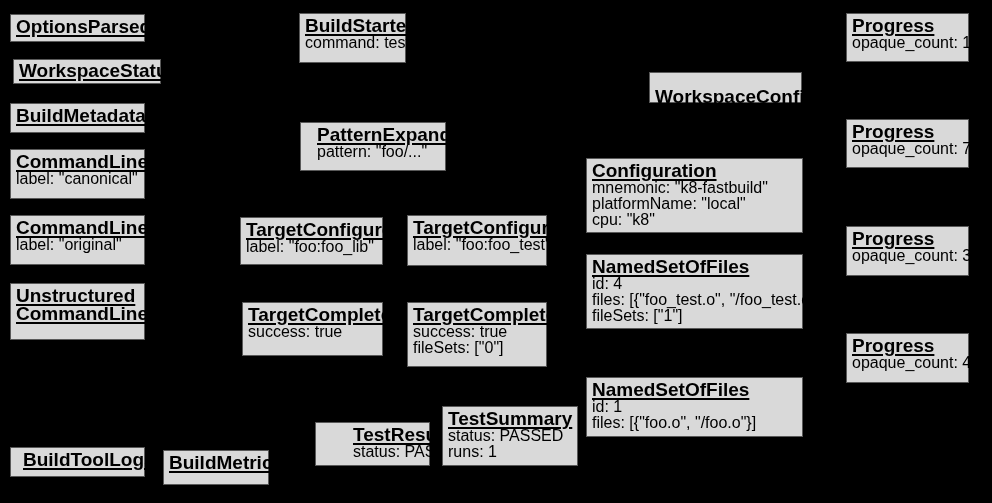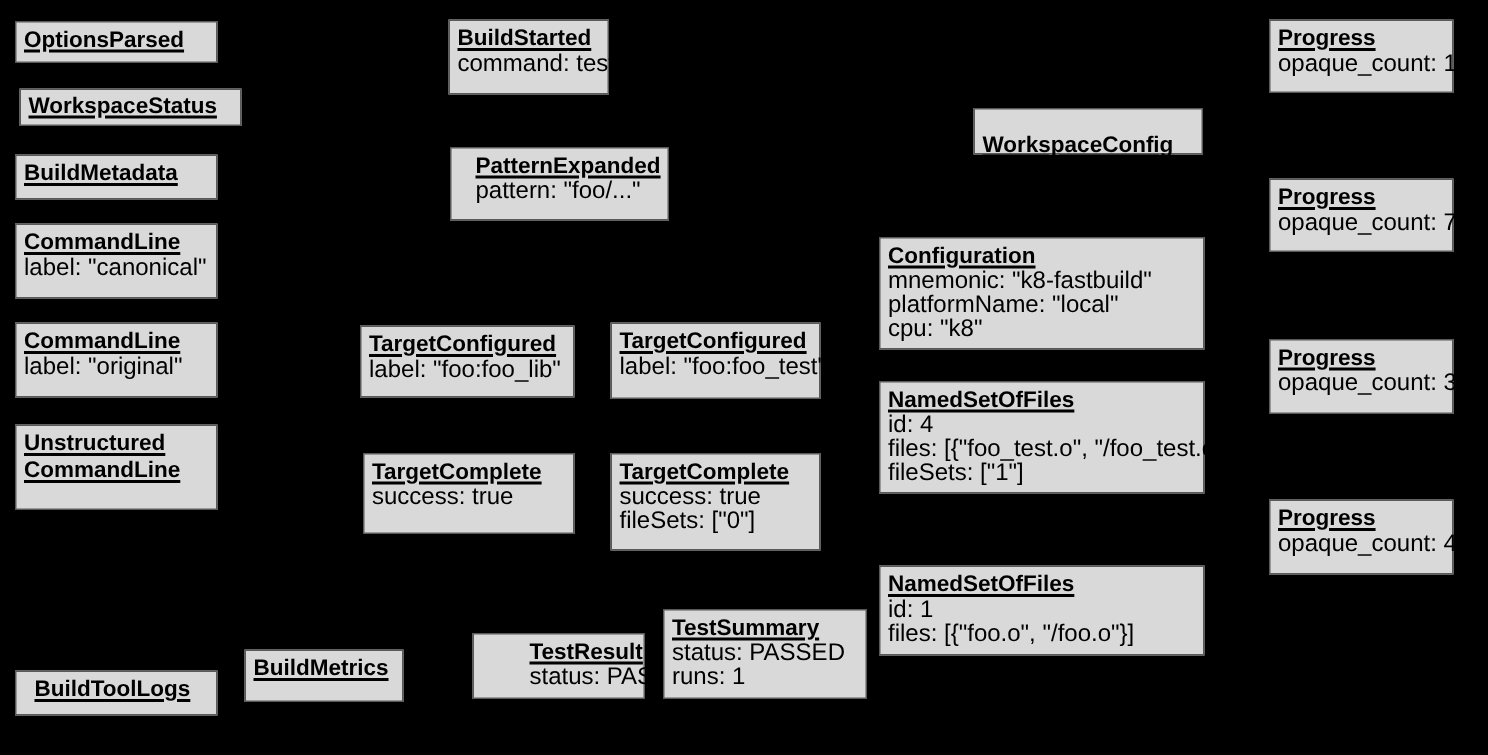--- a/index.html
+++ b/index.html
@@ -14,21 +14,21 @@
   .node {
     position: absolute;
     box-sizing: border-box;
     background: #d9d9d9;
     border: 1px solid #595959;
     padding: 3px 5px 0 5px;
     color: #000000;
   }
   .node-title {
     display: block;
-    font-size: 15px;
+    font-size: 19px;
     font-weight: bold;
     line-height: 18px;
     text-decoration: underline;
     text-decoration-thickness: 1.5px;
     text-underline-offset: 2px;
     white-space: pre-line;
     color: #000000;
   }
   .node-field {
     display: block;
@@ -68,30 +68,30 @@
   <div class="node" style="left:10px; top:283px; width:135px; height:57px;">
     <span class="node-title">Unstructured
 CommandLine</span>
   </div>
 
 
   <div class="node" style="left:10px; top:447px; width:135px; height:30px;padding-left:12px;">
     <span class="node-title">BuildToolLogs</span>
   </div>
 
-  <div class="node" style="left:163px; top:433px; width:106px; height:35px;">
+  <div class="node" style="left:163px; top:450px; width:106px; height:35px;">
     <span class="node-title">BuildMetrics</span>
   </div>
 
   <div class="node" style="left:299px; top:13px; width:107px; height:50px;">
     <span class="node-title">BuildStarted</span>
     <span class="node-field">command: test</span>
   </div>
 
-  <div class="node" style="left:300px; top:98px; width:146px; height:49px;padding-left:16px;">
+  <div class="node" style="left:300px; top:122px; width:146px; height:49px;padding-left:16px;">
     <span class="node-title">PatternExpanded</span>
     <span class="node-field">pattern: "foo/..."</span>
   </div>
 
   <div class="node" style="left:240px; top:217px; width:143px; height:48px;">
     <span class="node-title">TargetConfigured</span>
     <span class="node-field">label: "foo:foo_lib"</span>
   </div>
 
   <div class="node" style="left:407px; top:215px; width:140px; height:51px;">

